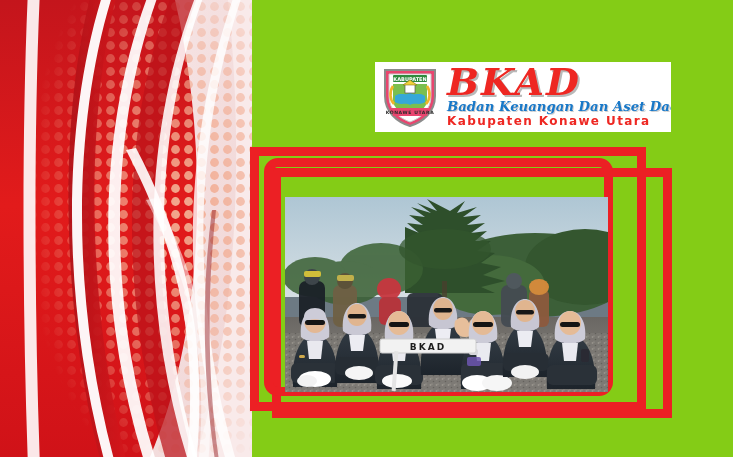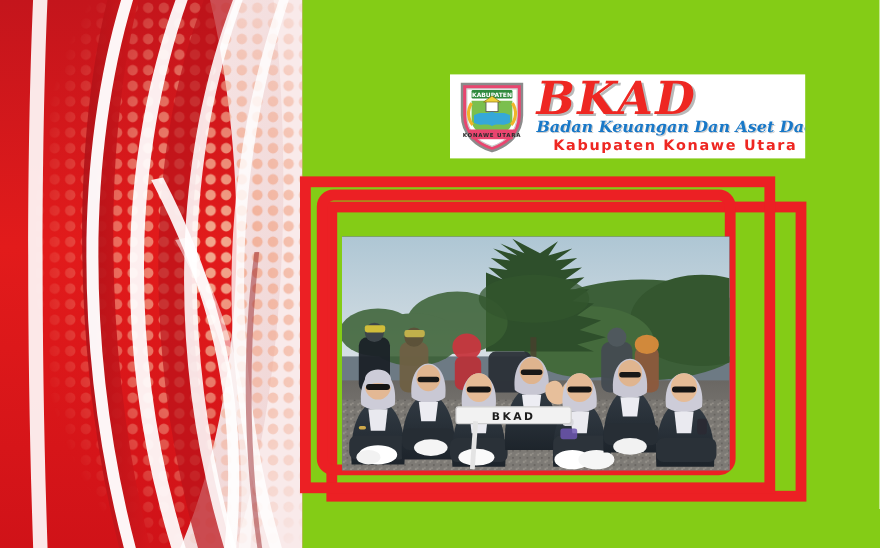--- a/index.html
+++ b/index.html
@@ -74,21 +74,21 @@
     font-size: 13px;
     color: #1878c8;
     text-shadow: 1px 1px 0 #cfcfcf;
     line-height: 1;
     white-space: nowrap;
     transform: scaleX(1.02);
     transform-origin: left center;
   }
   .logo-region {
     position: absolute;
-    left: 16px;
+    left: 2px;
     top: 51px;
     font-family: "DejaVu Sans", sans-serif;
     font-weight: bold;
     font-size: 12px;
     letter-spacing: 1.4px;
     color: #ee2722;
     line-height: 1;
     white-space: nowrap;
   }
 

